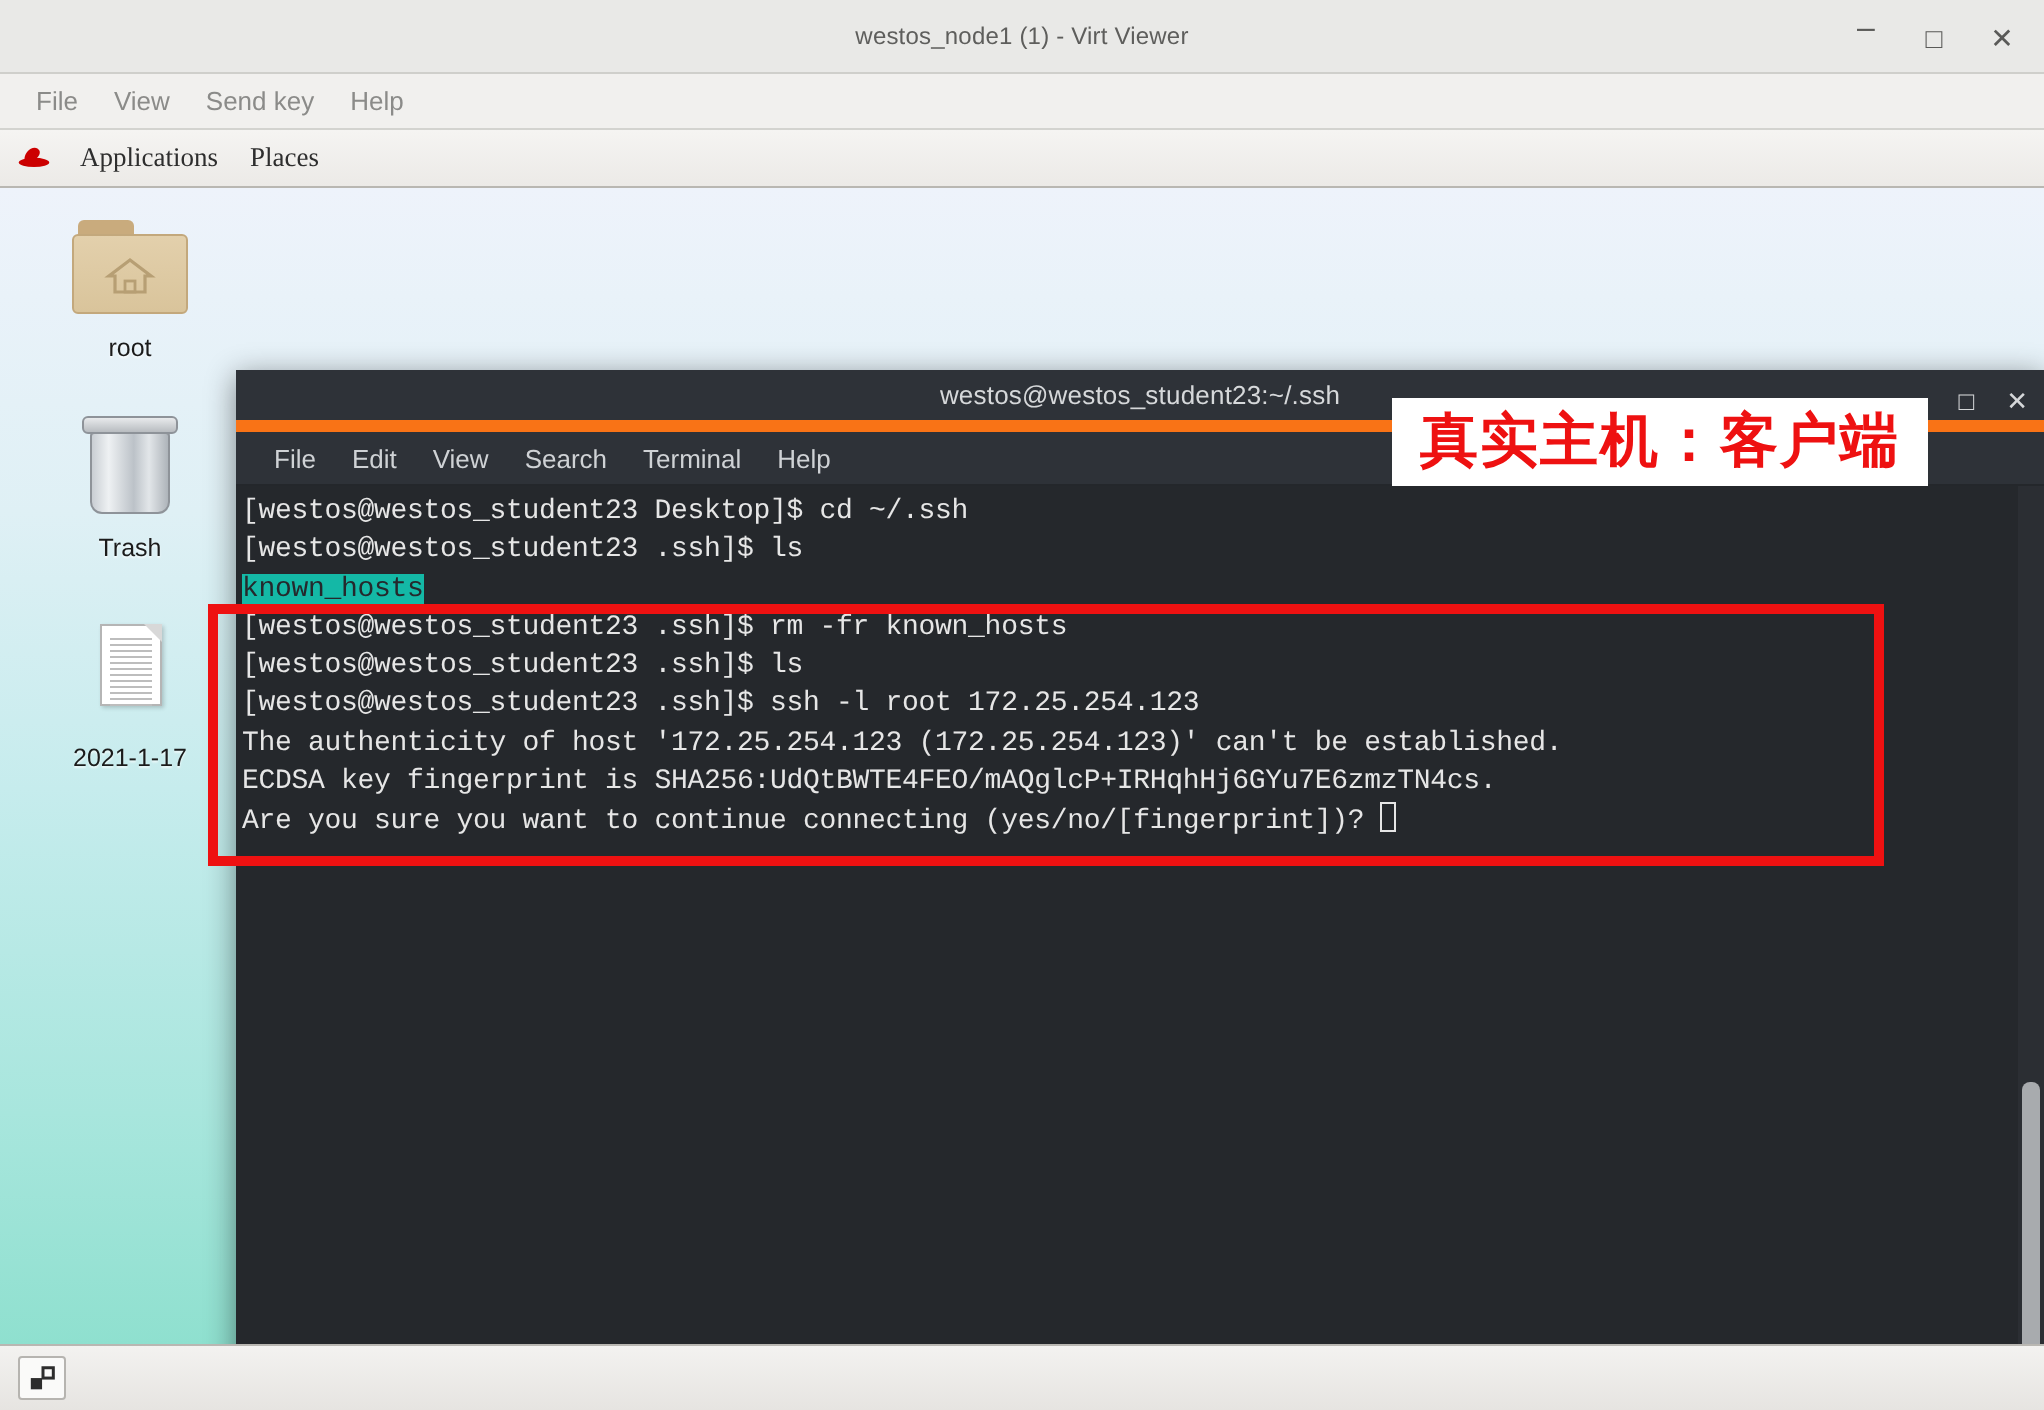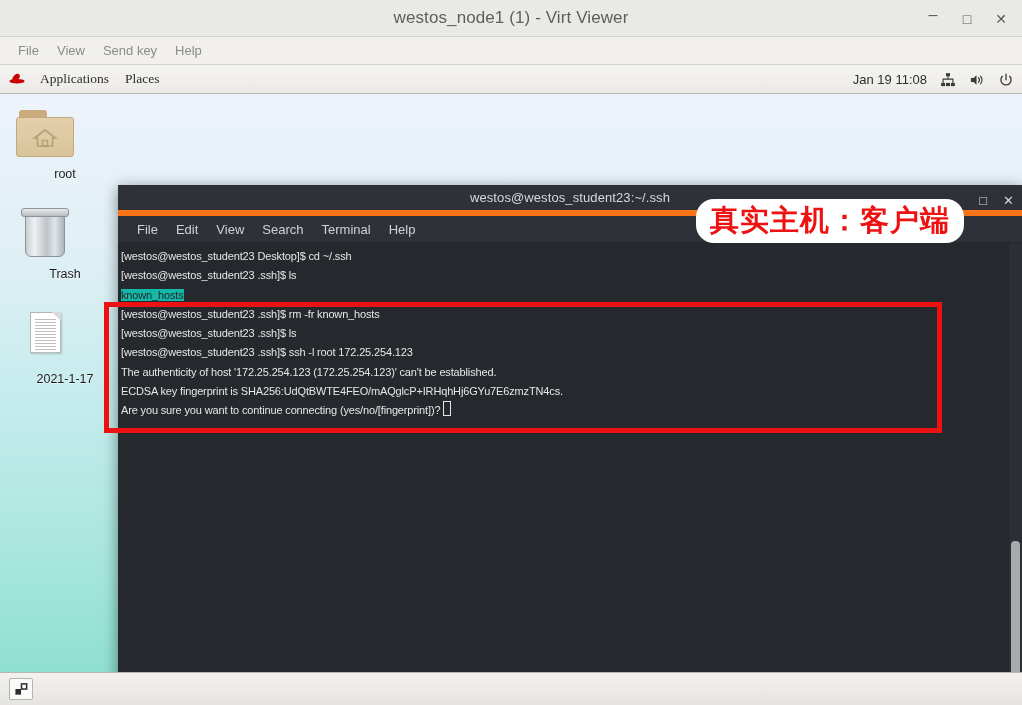--- a/index.html
+++ b/index.html
@@ -18,21 +18,21 @@
 
   
   .vv-titlebar {
     position: absolute; left: 0; top: 0;
     width: 1022px; height: 37px;
     background: #e9e9e7;
     border-bottom: 1px solid #cfcfcb;
     display: flex; align-items: center; justify-content: center;
   }
   .vv-title {
-    font-size: 17px; color: #5e5e5c;
+    font-size: 12px; color: #5e5e5c;
     letter-spacing: .1px;
   }
   .vv-winbtns {
     position: absolute; right: 6px; top: 0; height: 37px;
     display: flex; align-items: center; gap: 4px;
   }
   .vv-winbtn {
     width: 30px; height: 28px;
     display: flex; align-items: center; justify-content: center;
     color: #5a5a58; font-size: 14px; line-height: 1;
@@ -77,21 +77,21 @@
   
   .desktop {
     position: absolute; left: 0; top: 94px;
     width: 1022px; height: 578px;
     background: linear-gradient(to bottom, #eef3fb 0%, #dff0f5 28%, #c6eced 52%, #a8e6dd 80%, #8fe0cf 100%);
     overflow: hidden;
   }
 
   .desk-icon {
     position: absolute; width: 104px;
-    display: flex; flex-direction: column; 
+    display: flex; flex-direction: column; align-items: center;
     cursor: default;
   }
   .desk-icon .glyph { width: 64px; height: 58px; position: relative; }
   .desk-icon .lbl {
     margin-top: 5px; font-size: 12.5px; color: #1b1b1b;
     text-align: center; white-space: nowrap;
     text-shadow: 0 1px 1px rgba(255,255,255,.75);
   }
 
   
@@ -173,22 +173,22 @@
   }
 
   .term-body {
     position: relative;
     height: calc(520px - 31px - 27px);
     background: #25282c;
     padding: 4px 0 0 3px;
     overflow: hidden;
   }
   .term-line {
-    font-family: Liberation Sans, sans-serif;
-    font-size: 11px;
+    font-family: Liberation Mono, monospace;
+    font-size: 14px;
     line-height: 19.3px;
     color: #e6e6e6;
     white-space: pre;
     letter-spacing: -0.15px;
   }
   .hl-file {
     background: #14b8a6; color: #25282c;
   }
   .cursor {
     display: inline-block; width: 8px; height: 15px;
@@ -202,21 +202,21 @@
     position: absolute; right: 2px; bottom: 4px;
     width: 9px; height: 160px;
     background: #a8abae; border-radius: 4px;
   }
 
   
   .anno-chip {
     position: absolute; left: 696px; top: 199px;
     width: 268px; height: 44px;
     background: #ffffff;
-    display: flex; align-items: center; justify-content: center; border-radius: 18px;
+    display: flex; align-items: center; justify-content: center;
   }
   .anno-chip span {
     font-family: "DejaVu Serif", serif;
     font-size: 29px; color: #ee1111; font-weight: 700;
     letter-spacing: 1px; white-space: nowrap;
   }
   .anno-box {
     position: absolute; left: 104px; top: 302px;
     width: 838px; height: 131px;
     border: 5px solid #ee1111;
@@ -264,44 +264,20 @@
     <div class="panel-left">
       <div class="redhat-icon">
         <svg viewBox="0 0 18 18" width="18" height="18">
           <ellipse cx="9" cy="11.2" rx="7.6" ry="2.3" fill="#c00"></ellipse>
           <path d="M4.4 10.6c-.6-2.4.9-5 3-6.2 1.7-1 3.6-.6 4.3.9.6 1.3-.2 3-1.6 4-1.6 1.1-4.3 1.9-5.7 1.3z" fill="#cc0000"></path>
           <path d="M3.2 11.6c.2.7 1 1.2 2.2 1.4-1.1-.6-1.8-1-2.2-1.4z" fill="#a30000"></path>
         </svg>
       </div>
       <div class="panel-btn">Applications</div>
       <div class="panel-btn">Places</div>
-    </div>
-    <div class="panel-right">
-      <div class="panel-clock">Jan 19 11:08</div>
-      <div class="tray-icon">
-        <svg viewBox="0 0 17 17" width="16" height="16">
-          <rect x="6.4" y="1.2" width="4.2" height="3.4" fill="#3b3b3b"></rect>
-          <rect x="1.2" y="11.6" width="4.2" height="3.4" fill="#3b3b3b"></rect>
-          <rect x="6.4" y="11.6" width="4.2" height="3.4" fill="#3b3b3b"></rect>
-          <rect x="11.6" y="11.6" width="4.2" height="3.4" fill="#3b3b3b"></rect>
-          <path d="M8.5 4.6v3M3.3 11.6V7.6h10.4v4" stroke="#3b3b3b" stroke-width="1.2" fill="none"></path>
-        </svg>
-      </div>
-      <div class="tray-icon">
-        <svg viewBox="0 0 17 17" width="16" height="16">
-          <path d="M2 6.4h2.8L8 3.4v10.2L4.8 10.6H2z" fill="#3b3b3b"></path>
-          <path d="M10.1 6.1a3.5 3.5 0 010 4.8M12.2 4.3a6.2 6.2 0 010 8.4" stroke="#3b3b3b" stroke-width="1.2" fill="none" stroke-linecap="round"></path>
-        </svg>
-      </div>
-      <div class="tray-icon">
-        <svg viewBox="0 0 17 17" width="16" height="16">
-          <path d="M8.5 2.2v6" stroke="#3b3b3b" stroke-width="1.4" stroke-linecap="round"></path>
-          <path d="M4.6 4.6a5.4 5.4 0 107.8 0" stroke="#3b3b3b" stroke-width="1.4" fill="none" stroke-linecap="round"></path>
-        </svg>
-      </div>
     </div>
   </div>
 
   <div class="desktop">
 
     <div class="desk-icon" style="left:13px; top:10px;">
       <div class="glyph">
         <div class="folder">
           <div class="tab"></div>
           <div class="body"></div>

